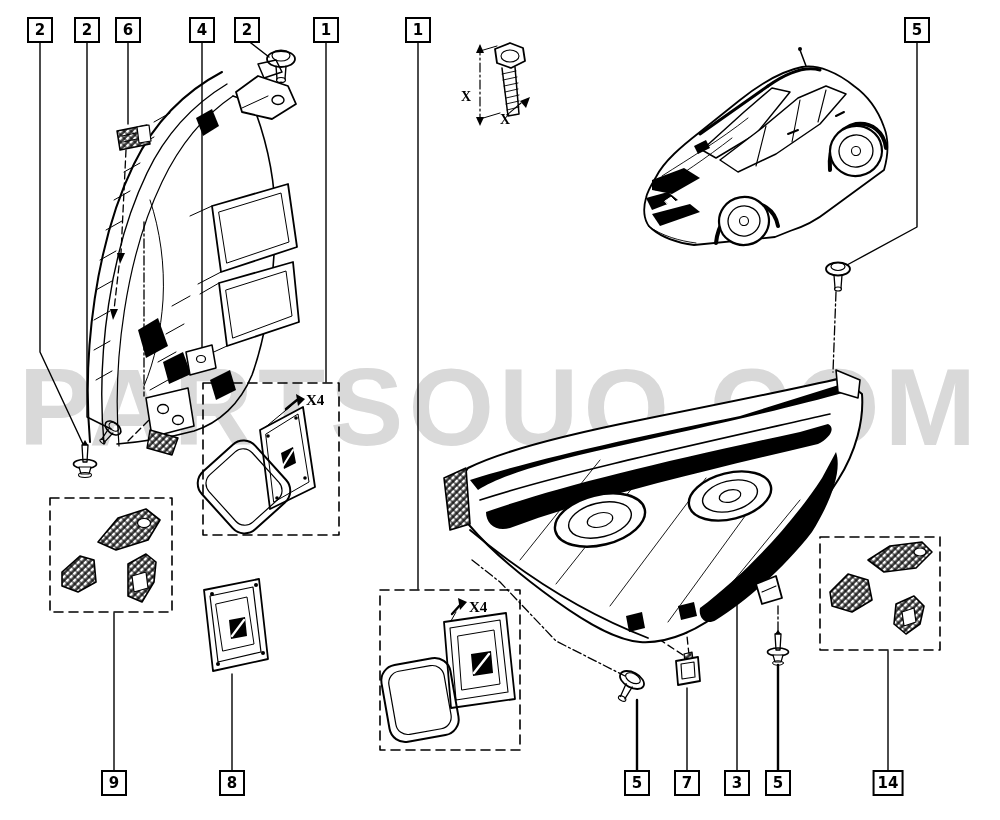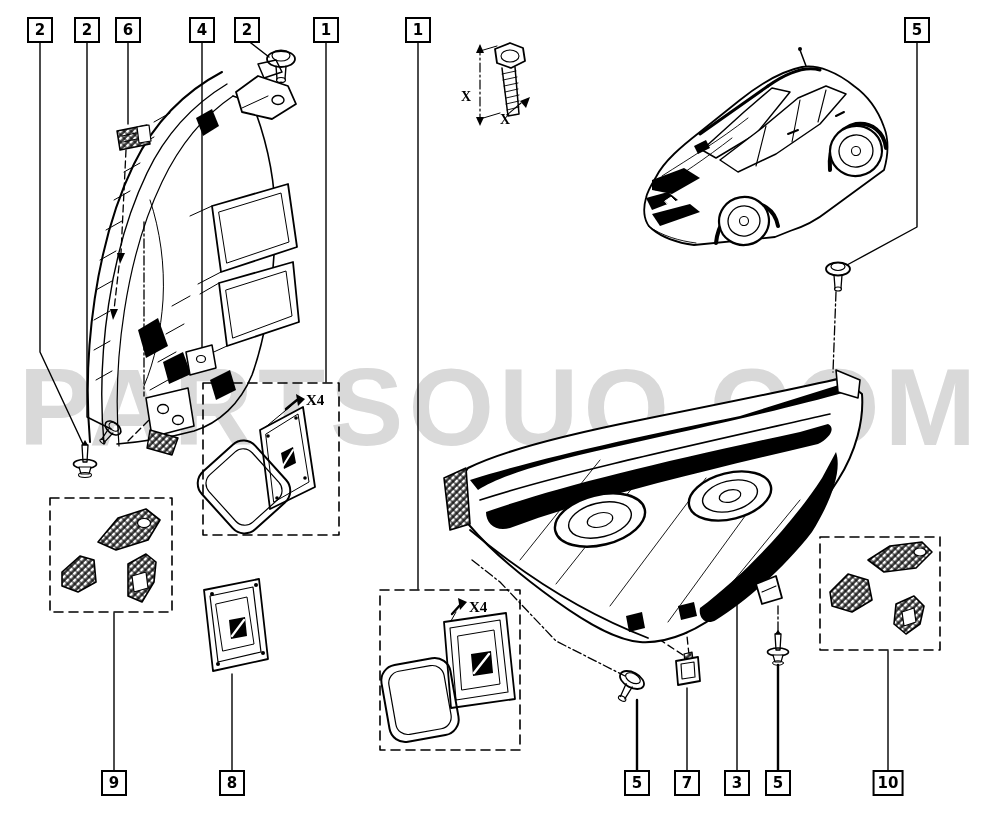--- a/index.html
+++ b/index.html
@@ -308,15 +308,15 @@
       <div class="callout" style="left: 247px; top: 30px;">2</div>
       <div class="callout" style="left: 326px; top: 30px;">1</div>
       <div class="callout" style="left: 418px; top: 30px;">1</div>
       <div class="callout" style="left: 917px; top: 30px;">5</div>
       <div class="callout" style="left: 114px; top: 783px;">9</div>
       <div class="callout" style="left: 232px; top: 783px;">8</div>
       <div class="callout" style="left: 637px; top: 783px;">5</div>
       <div class="callout" style="left: 687px; top: 783px;">7</div>
       <div class="callout" style="left: 737px; top: 783px;">3</div>
       <div class="callout" style="left: 778px; top: 783px;">5</div>
-      <div class="callout" style="left: 888px; top: 783px;">10</div>
+      <div class="callout" style="left: 888px; top: 783px;">14</div>
     </div>
 </div>
 
 </body></html>

